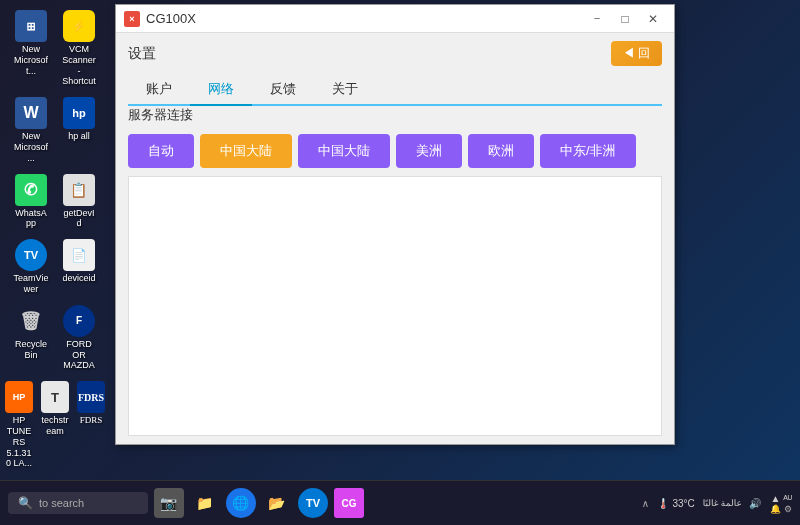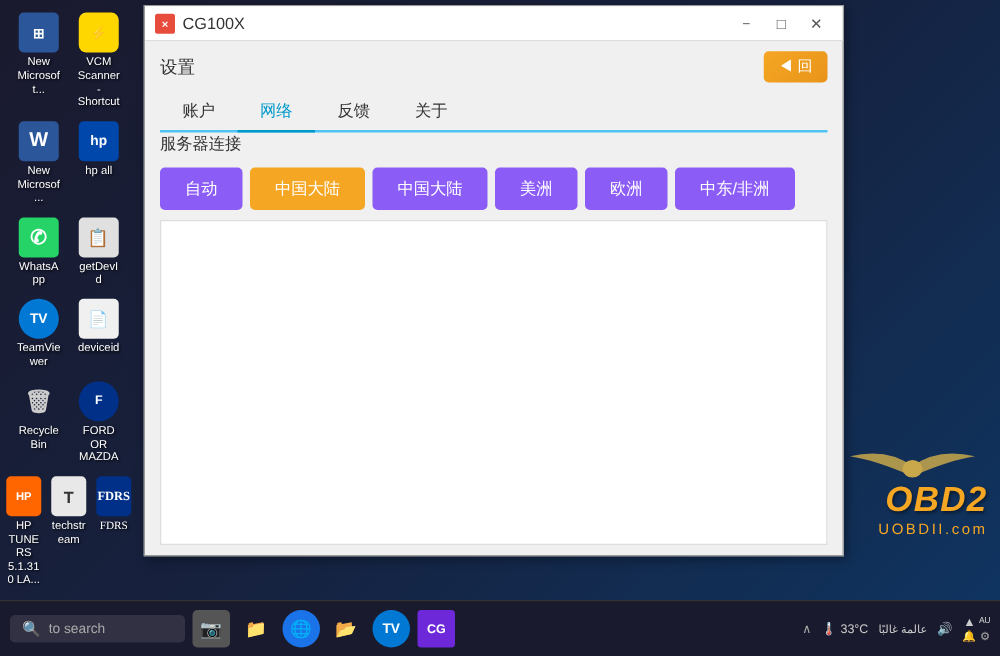--- a/index.html
+++ b/index.html
@@ -440,52 +440,37 @@
         <button class="region-btn">美洲</button>
         <button class="region-btn">欧洲</button>
         <button class="region-btn">中东/非洲</button>
       </div>
 
       <div class="cg-content-area"></div>
 
     </div>
   </div>
 
-  <div class="obd2-logo">
-
-    <div style="text-align:center; margin-bottom:-4px;">
-      <svg width="120" height="30" viewBox="0 0 120 30">
-
-        <path d="M60,20 Q40,5 10,12 Q30,15 60,28" fill="#c8a84b" opacity="0.85"></path>
-
-        <path d="M60,20 Q80,5 110,12 Q90,15 60,28" fill="#c8a84b" opacity="0.85"></path>
-
-        <ellipse cx="60" cy="22" rx="8" ry="7" fill="#c8a84b"></ellipse>
-      </svg>
-    </div>
-    <div class="obd2-logo-text">OBD2</div>
-    <div class="obd2-logo-sub">UOBDII.com</div>
-  </div>
 
 </div>
 
 <div class="taskbar">
 
   <div class="taskbar-search">
     <span class="taskbar-search-icon">🔍</span>
     <span class="taskbar-search-text">to search</span>
   </div>
 
   <div class="taskbar-icons-left">
     <div class="tb-icon" style="background:#555; font-size:14px;">📷</div>
     <div class="tb-icon" style="font-size:14px;">📁</div>
     <div class="tb-icon" style="font-size:14px; background:#1a73e8; border-radius:50%;">🌐</div>
     <div class="tb-icon" style="font-size:14px;">📂</div>
     <div class="tb-icon" style="background:#0078d4; font-size:11px; color:#fff; border-radius:50%; font-weight:bold;">TV</div>
-    <div class="tb-icon" style="background:#6d28d9; border-radius:3px; font-size:10px; color:#fff; font-weight:bold;">CG</div>
+    <div class="tb-icon" style="background:#d946ef; border-radius:3px; font-size:10px; color:#fff; font-weight:bold;">CG</div>
   </div>
 
   <div class="taskbar-right">
     <span class="arrow-icon">∧</span>
     <span style="font-size:10px; color:#ccc;">🌡️ <span>33°C</span></span>
     <span style="font-size:9px; color:#ccc;">عالمة غالبًا</span>
     <span>🔊</span>
     <div class="tb-time">
       <div>▲ ᴬᵁ</div>
       <div style="font-size:9px; color:#aaa;">🔔 ⚙</div>

